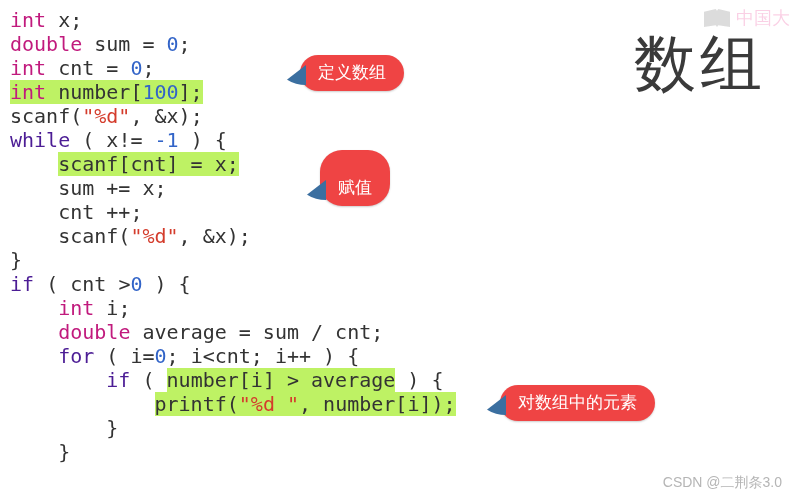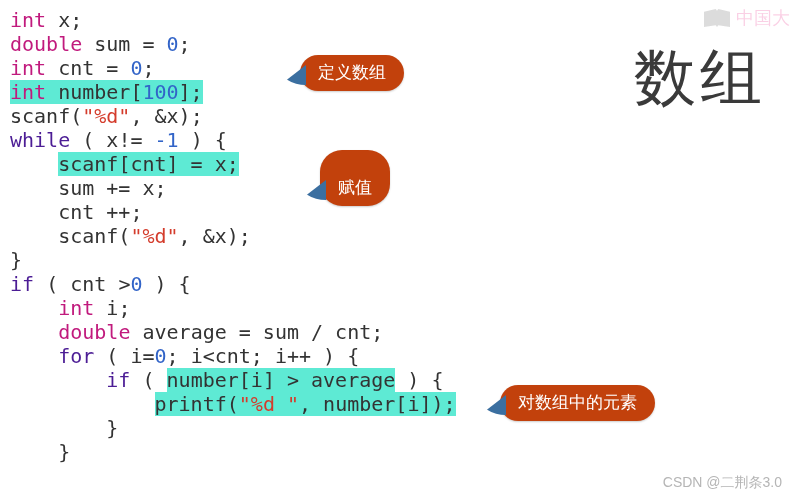--- a/index.html
+++ b/index.html
@@ -20,26 +20,26 @@
     font-size: 20px;
     line-height: 24px;
     font-weight: 500;
     white-space: pre;
     color: #333;
   }
   .kw-type { color: #c11a7d; }
   .kw-ctrl { color: #4c1d95; }
   .num    { color: #3264c8; }
   .str    { color: #d43c2c; }
-  .hl     { background: #5eead4; }
+  .hl     { background: #bef264; }
 
   .title {
     position: absolute;
     right: 30px;
-    top: 36px;
+    top: 22px;
     font-size: 62px;
     color: #3a3a3a;
     font-weight: 400;
     letter-spacing: 4px;
   }
 
   .watermark-right {
     position: absolute;
     top: 6px;
     right: 6px;
@@ -51,21 +51,21 @@
   }
   .watermark-right .book {
     width: 26px; height: 18px;
     background: #777;
     margin-right: 6px;
     clip-path: polygon(0 15%, 45% 0, 50% 10%, 55% 0, 100% 15%, 100% 100%, 55% 90%, 50% 100%, 45% 90%, 0 100%);
   }
 
   .callout {
     position: absolute;
-    background: #c2410c;
+    background: #ef4444;
     color: #fff;
     font-size: 17px;
     padding: 8px 18px;
     border-radius: 22px;
     text-align: center;
     line-height: 20px;
     box-shadow: 0 1px 2px rgba(0,0,0,.2);
   }
   .callout::before {
     content: "";

